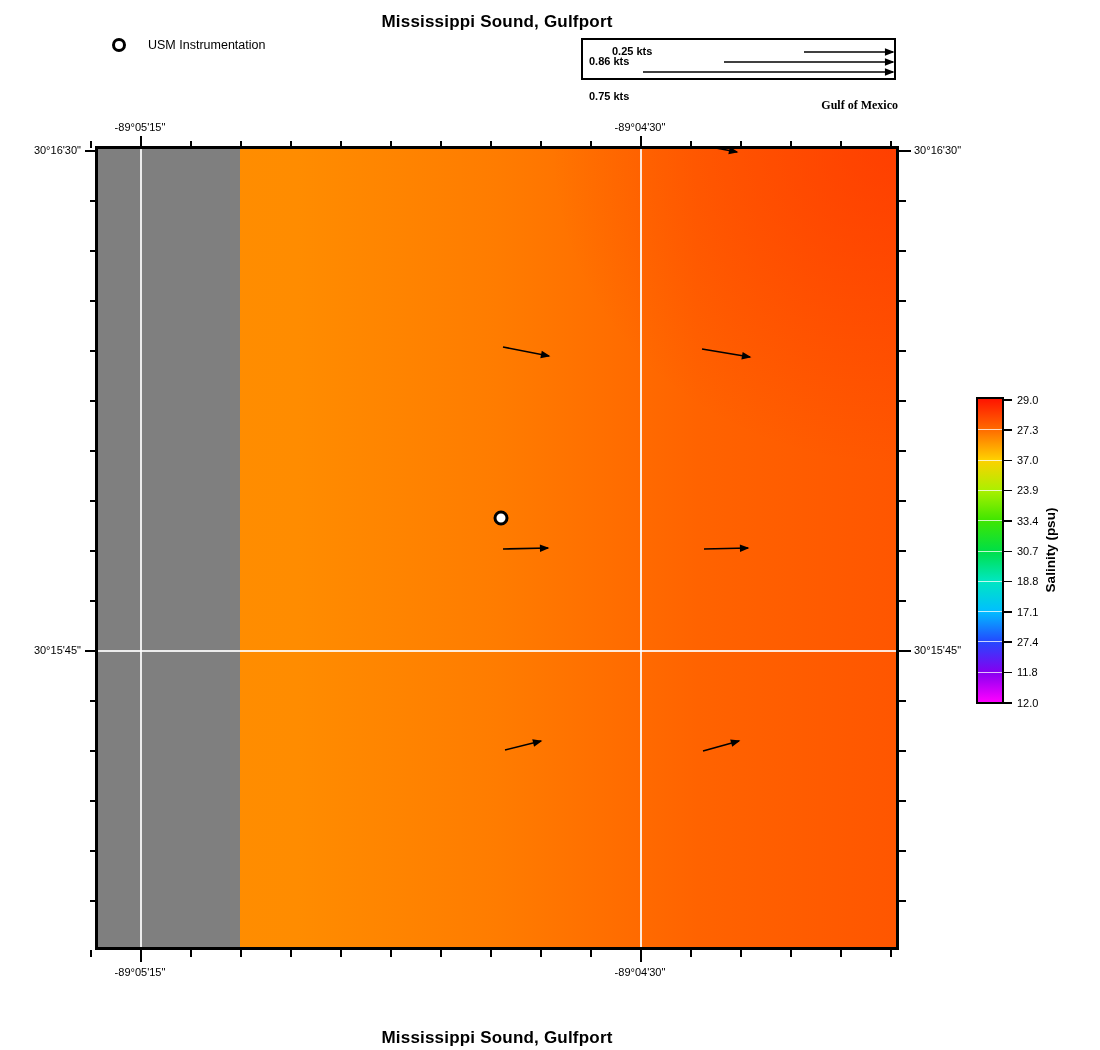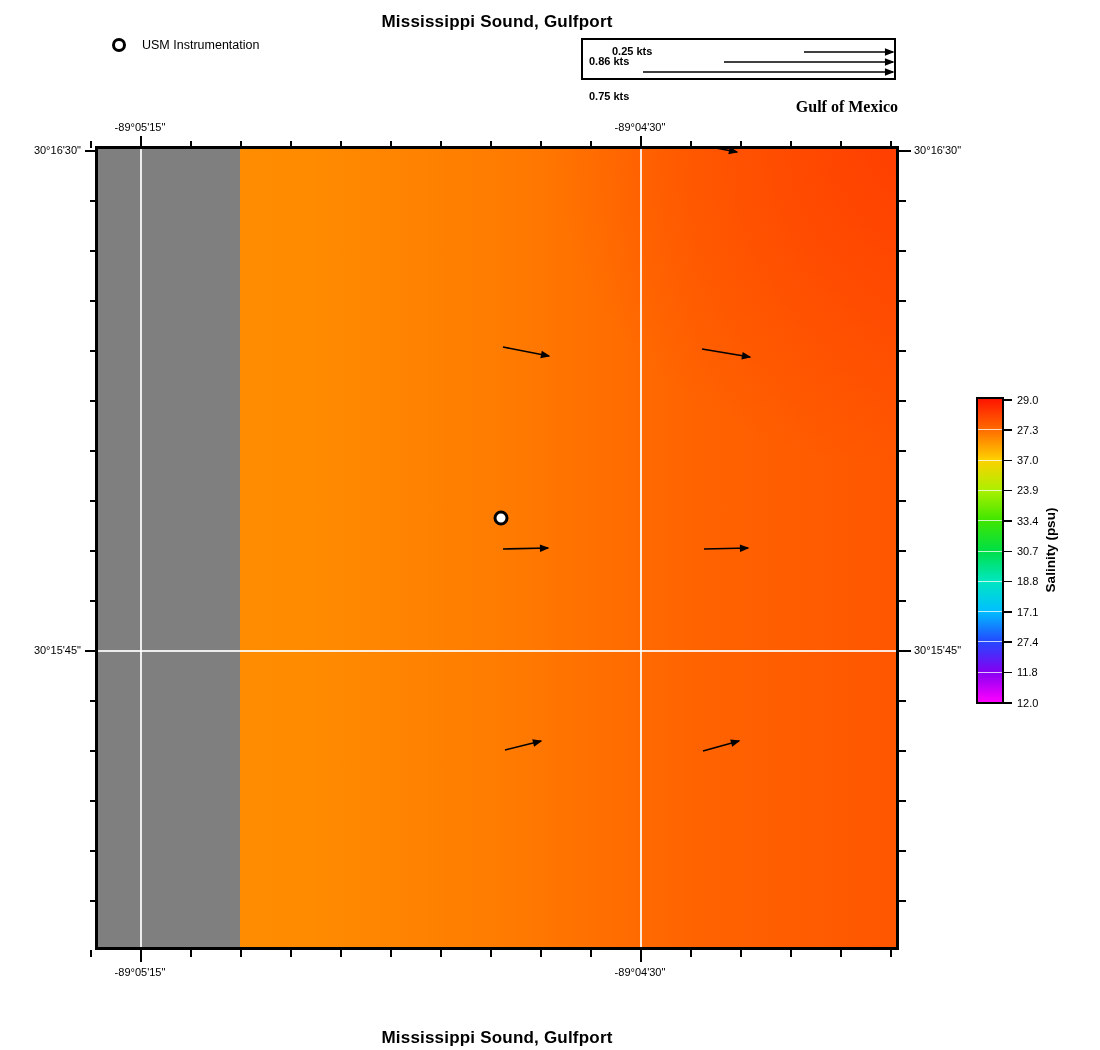--- a/index.html
+++ b/index.html
@@ -12,23 +12,23 @@
     font-weight:bold; font-size:17px; letter-spacing:0.2px;
   }
   .title-top{top:12px;}
   .title-bottom{top:1028px;}
   .subtitle{
     position:absolute; left:97px; width:800px; top:95px; text-align:center;
     font-family:"Liberation Serif", serif; font-weight:bold; font-size:17px;
   }
   .gulf-label{
     position:absolute; top:98px; left:698px; width:200px; text-align:right;
-    font-family:"Liberation Serif", serif; font-weight:bold; font-size:16px;
-  }
-  .usm-legend{position:absolute; left:112px; top:37px; height:16px; display:flex; align-items:center; gap:16px;}
+    font-family:"Liberation Serif", serif; font-weight:bold; font-size:12px;
+  }
+  .usm-legend{position:absolute; left:112px; top:37px; height:16px; display:flex; align-items:center; gap:22px;}
   .usm-circle{
     width:8px; height:8px; border-radius:50%; background:#fff; border:3px solid #000; flex:0 0 auto;
   }
   .usm-label{font-size:12.5px;}
   .vel-legend{
     position:absolute; left:581px; top:38px; width:315px; height:42px;
     border:2px solid #000; box-sizing:border-box; background:#fff;
   }
   .vel-label{position:absolute; left:6px; font-weight:bold; font-size:11px; line-height:11px;}
   .vel-svg{position:absolute; left:0; top:0;}

